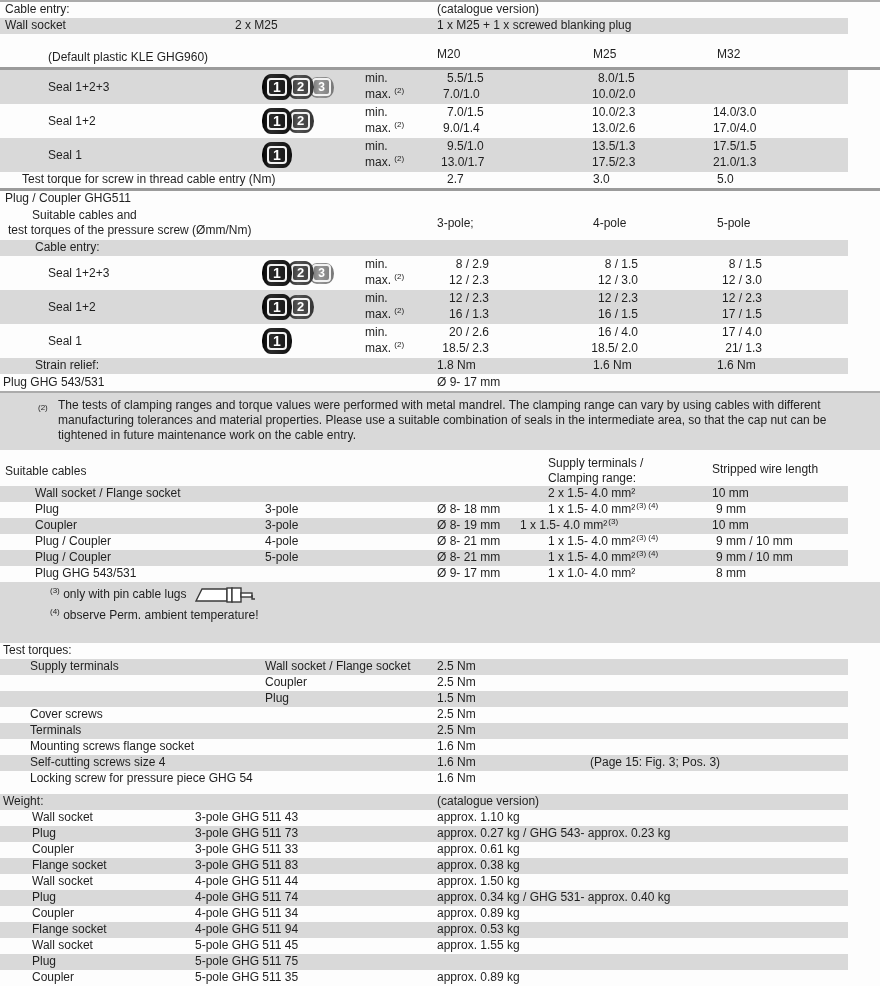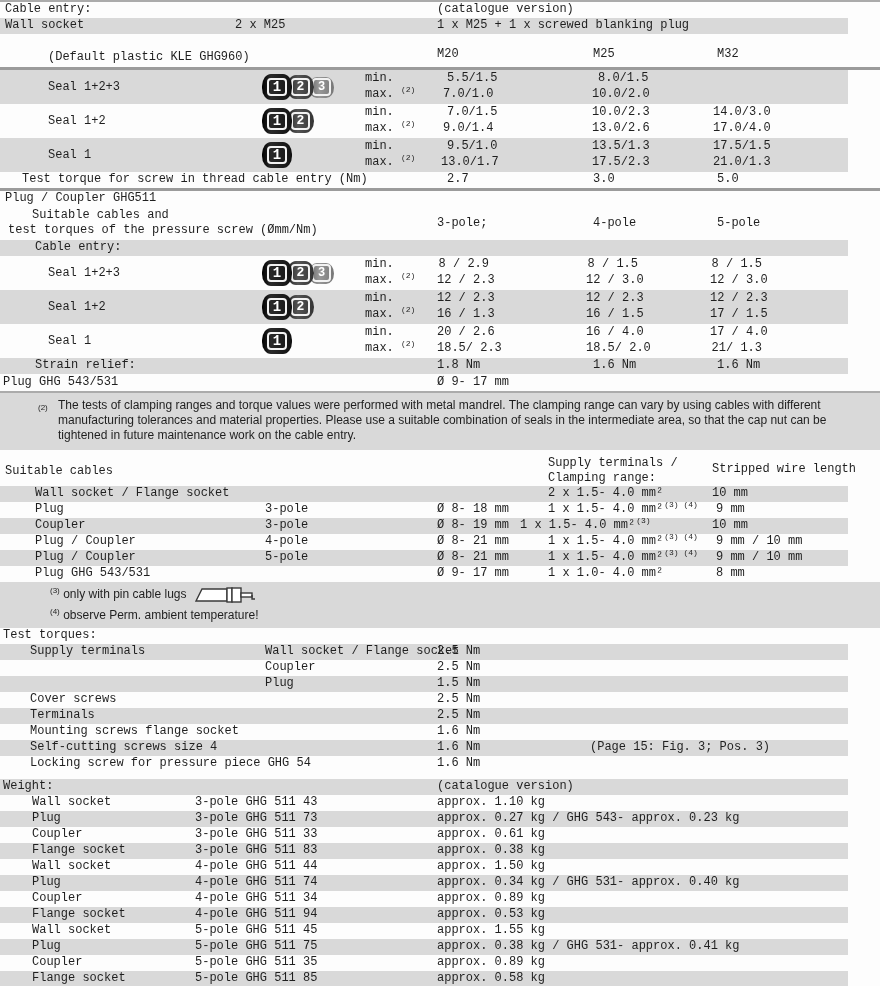--- a/index.html
+++ b/index.html
@@ -1,21 +1,21 @@
 <!DOCTYPE html>
 <html><head>
 <meta charset="utf-8">
 <style>
   html,body{margin:0;padding:0;}
   body{
     width:880px;height:986px;overflow:hidden;background:#fdfdfd;
     font-family:"Liberation Sans","DejaVu Sans",sans-serif;
     font-size:12px;color:#1f1f1f;
   }
-  .row{position:relative;width:848px;font-family:Liberation Mono, monospace;}
+  .row{position:relative;width:848px;}
   .h16{height:16px;}
   .h17{height:17px;}
   .h30{height:30px;}
   .h33{height:33px;}
   .h34{height:34px;}
   .gray{background:#d9d9d9;}
   .c{position:absolute;white-space:nowrap;line-height:15px;}
   .vmid{top:50%;transform:translateY(-50%);}
   .divider{height:3px;background:#9b9b9b;}
   .thinline{height:2px;background:#ababab;}
@@ -252,21 +252,21 @@
   <span class="c" style="left:548px"><span>1 x 1.5- 4.0 mm²</span><sup class="mm">(3) (4)</sup></span>
   <span class="c" style="left:716px">9 mm / 10 mm</span>
 </div>
 <div class="row h16">
   <span class="c" style="left:35px">Plug GHG 543/531</span>
   <span class="c" style="left:437px">Ø  9- 17 mm</span>
   <span class="c" style="left:548px"><span>1 x 1.0- 4.0 mm²</span><sup class="mm"></sup></span>
   <span class="c" style="left:716px">8 mm</span>
 </div>
 
-<div class="fnblock" style="height:46px">
+<div class="fnblock" style="height:61px">
   <span class="c" style="left:50px;top:4px">
     <sup>(3)</sup>
     <span>only with pin cable lugs</span>
     <svg class="lugicon" width="62" height="18" viewBox="0 0 62 18">
       <path d="M2 15 L8 3 L33 3 L33 15 Z" fill="#ffffff" stroke="#3a3a3a" stroke-width="1.4"></path>
       <rect x="33" y="2" width="5" height="14" fill="#ffffff" stroke="#3a3a3a" stroke-width="1.4"></rect>
       <rect x="38" y="2" width="9" height="14" fill="#ffffff" stroke="#3a3a3a" stroke-width="1.4"></rect>
       <rect x="47" y="7" width="11" height="4" fill="#ffffff" stroke="#3a3a3a" stroke-width="1.4"></rect>
       <path d="M58 9 L58 13 L61 13" fill="none" stroke="#3a3a3a" stroke-width="1.4"></path>
     </svg>
@@ -361,21 +361,20 @@
   <span class="c" style="left:437px">approx. 0.53 kg</span>
 </div>
 <div class="row h16">
   <span class="c" style="left:32px">Wall socket</span>
   <span class="c" style="left:195px">5-pole GHG 511 45</span>
   <span class="c" style="left:437px">approx. 1.55 kg</span>
 </div>
 <div class="row h16 gray">
   <span class="c" style="left:32px">Plug</span>
   <span class="c" style="left:195px">5-pole GHG 511 75</span>
-  <span class="c" style="left:437px">approx. 0.38 kg / GHG 531- approx. 0.41 kg</span>
 </div>
 <div class="row h16">
   <span class="c" style="left:32px">Coupler</span>
   <span class="c" style="left:195px">5-pole GHG 511 35</span>
   <span class="c" style="left:437px">approx. 0.89 kg</span>
 </div>
 <div class="row h16 gray">
   <span class="c" style="left:32px">Flange socket</span>
   <span class="c" style="left:195px">5-pole GHG 511 85</span>
   <span class="c" style="left:437px">approx. 0.58 kg</span>

